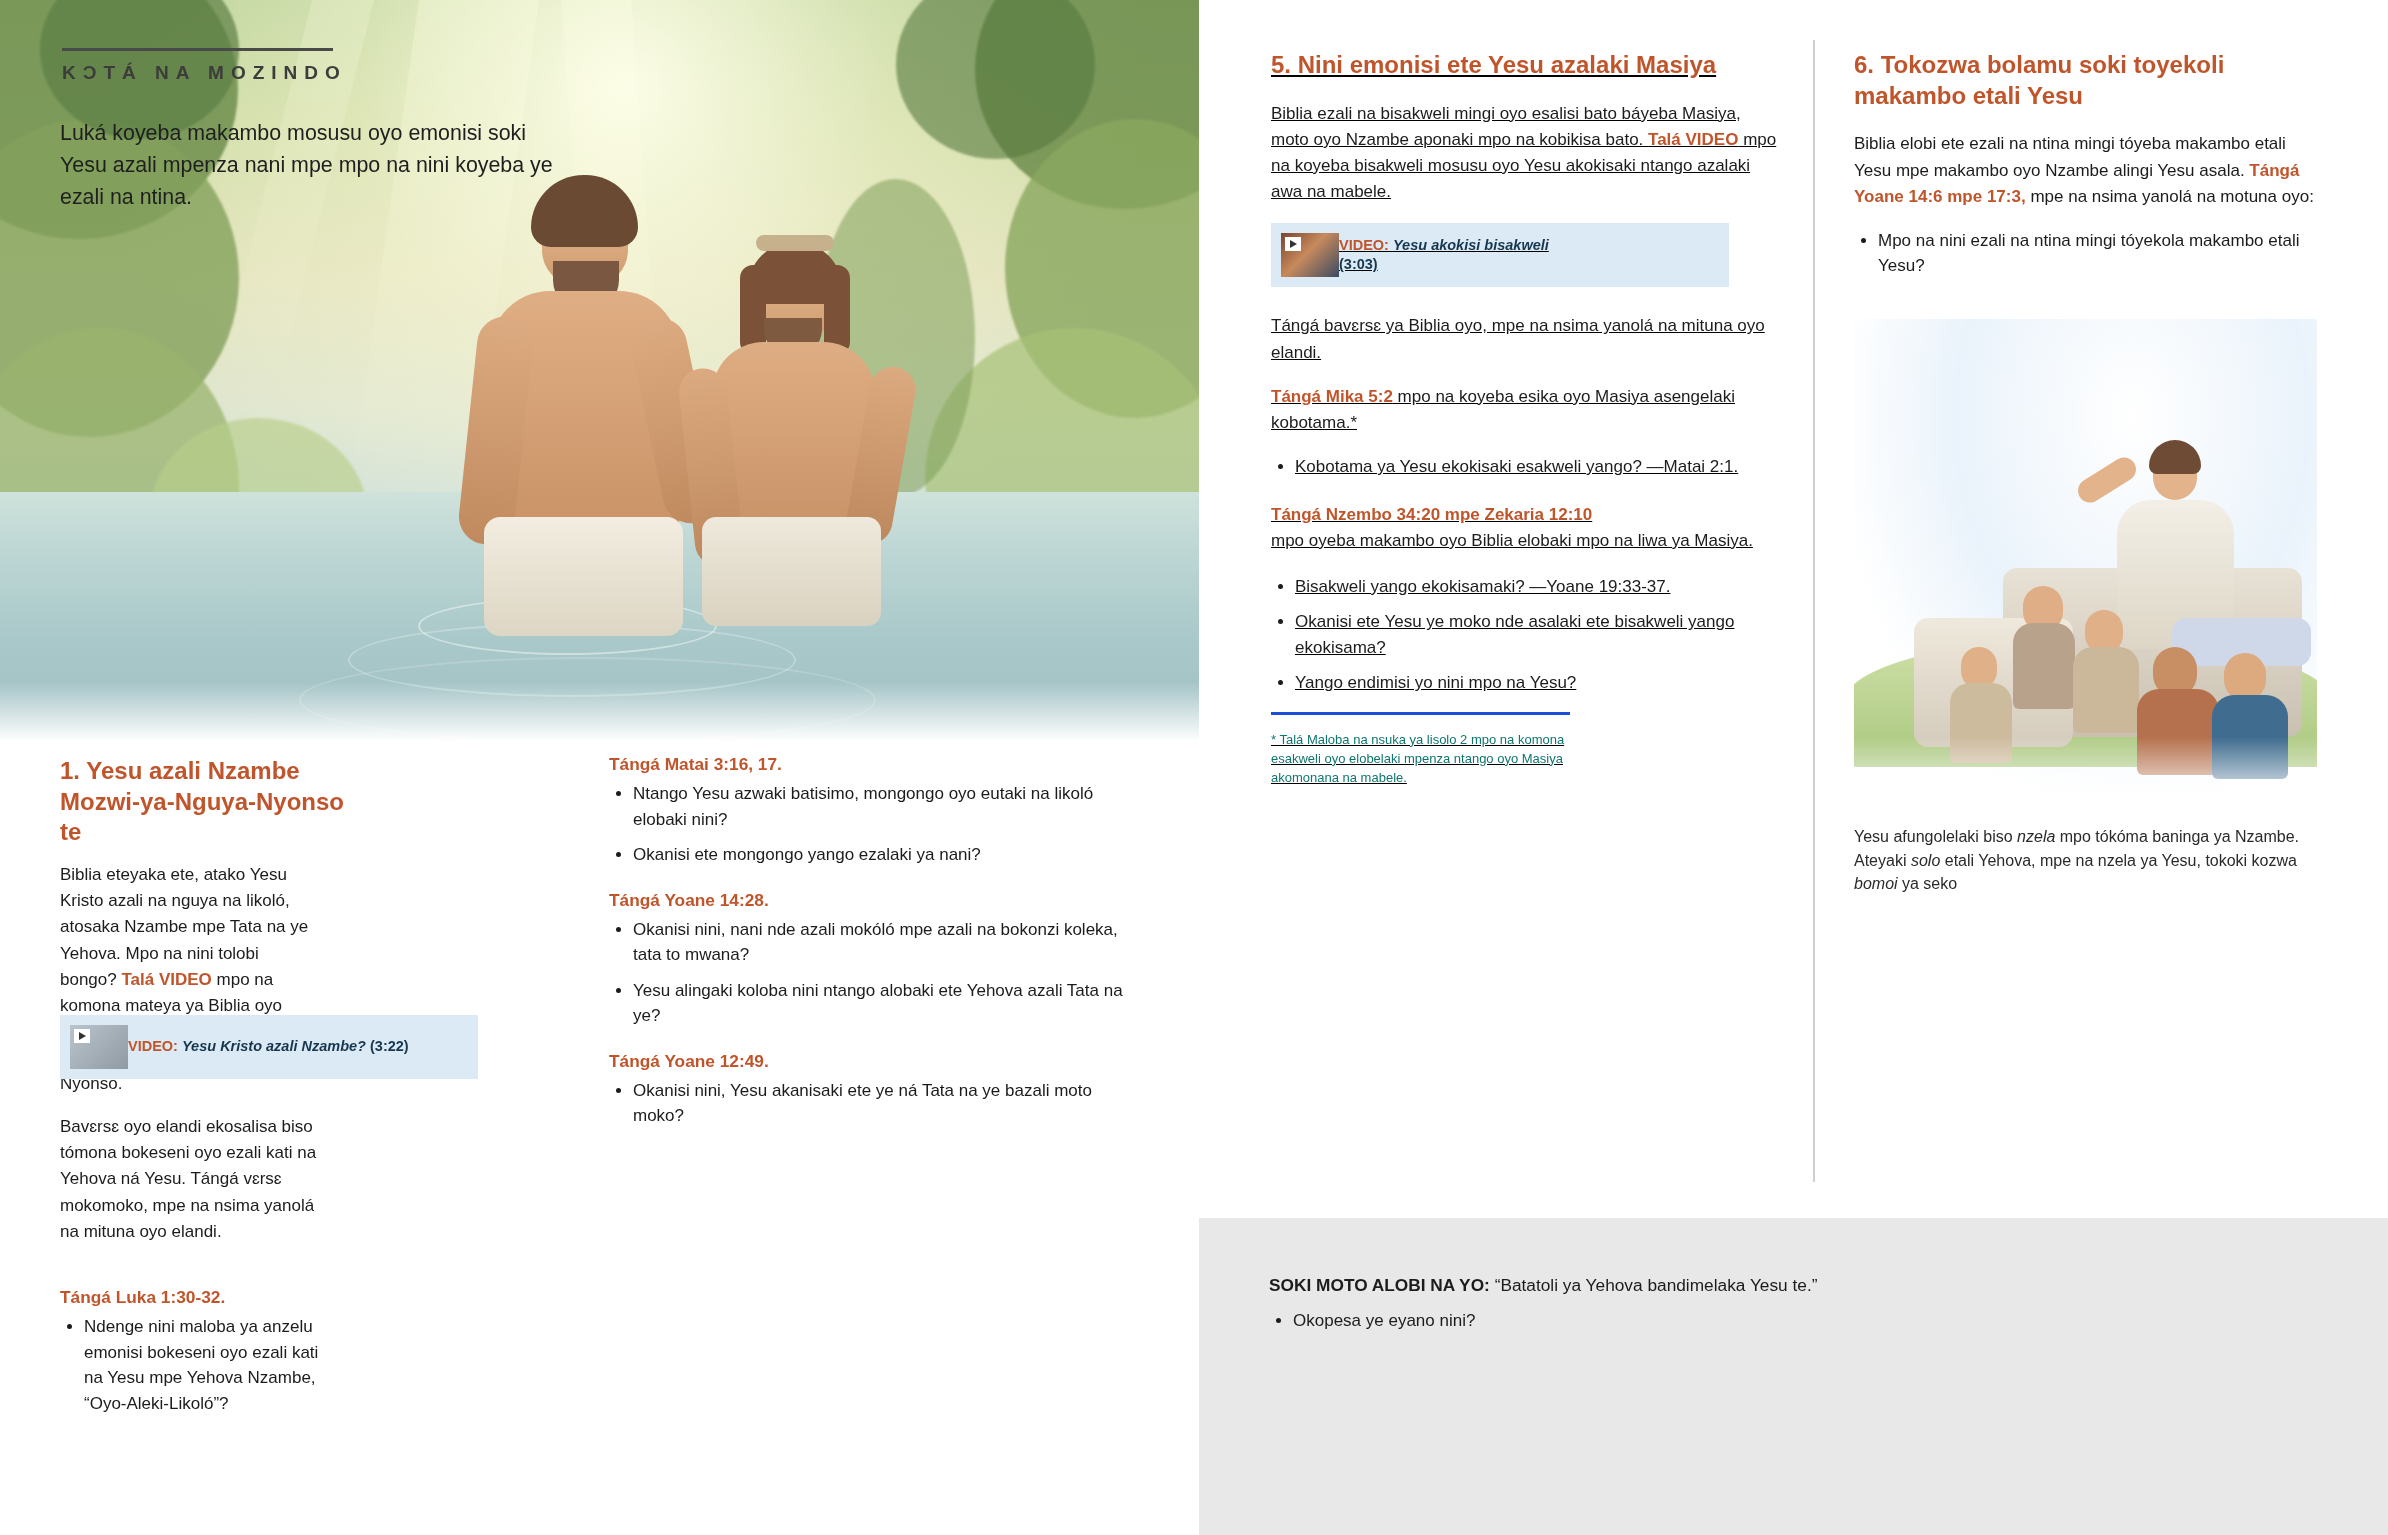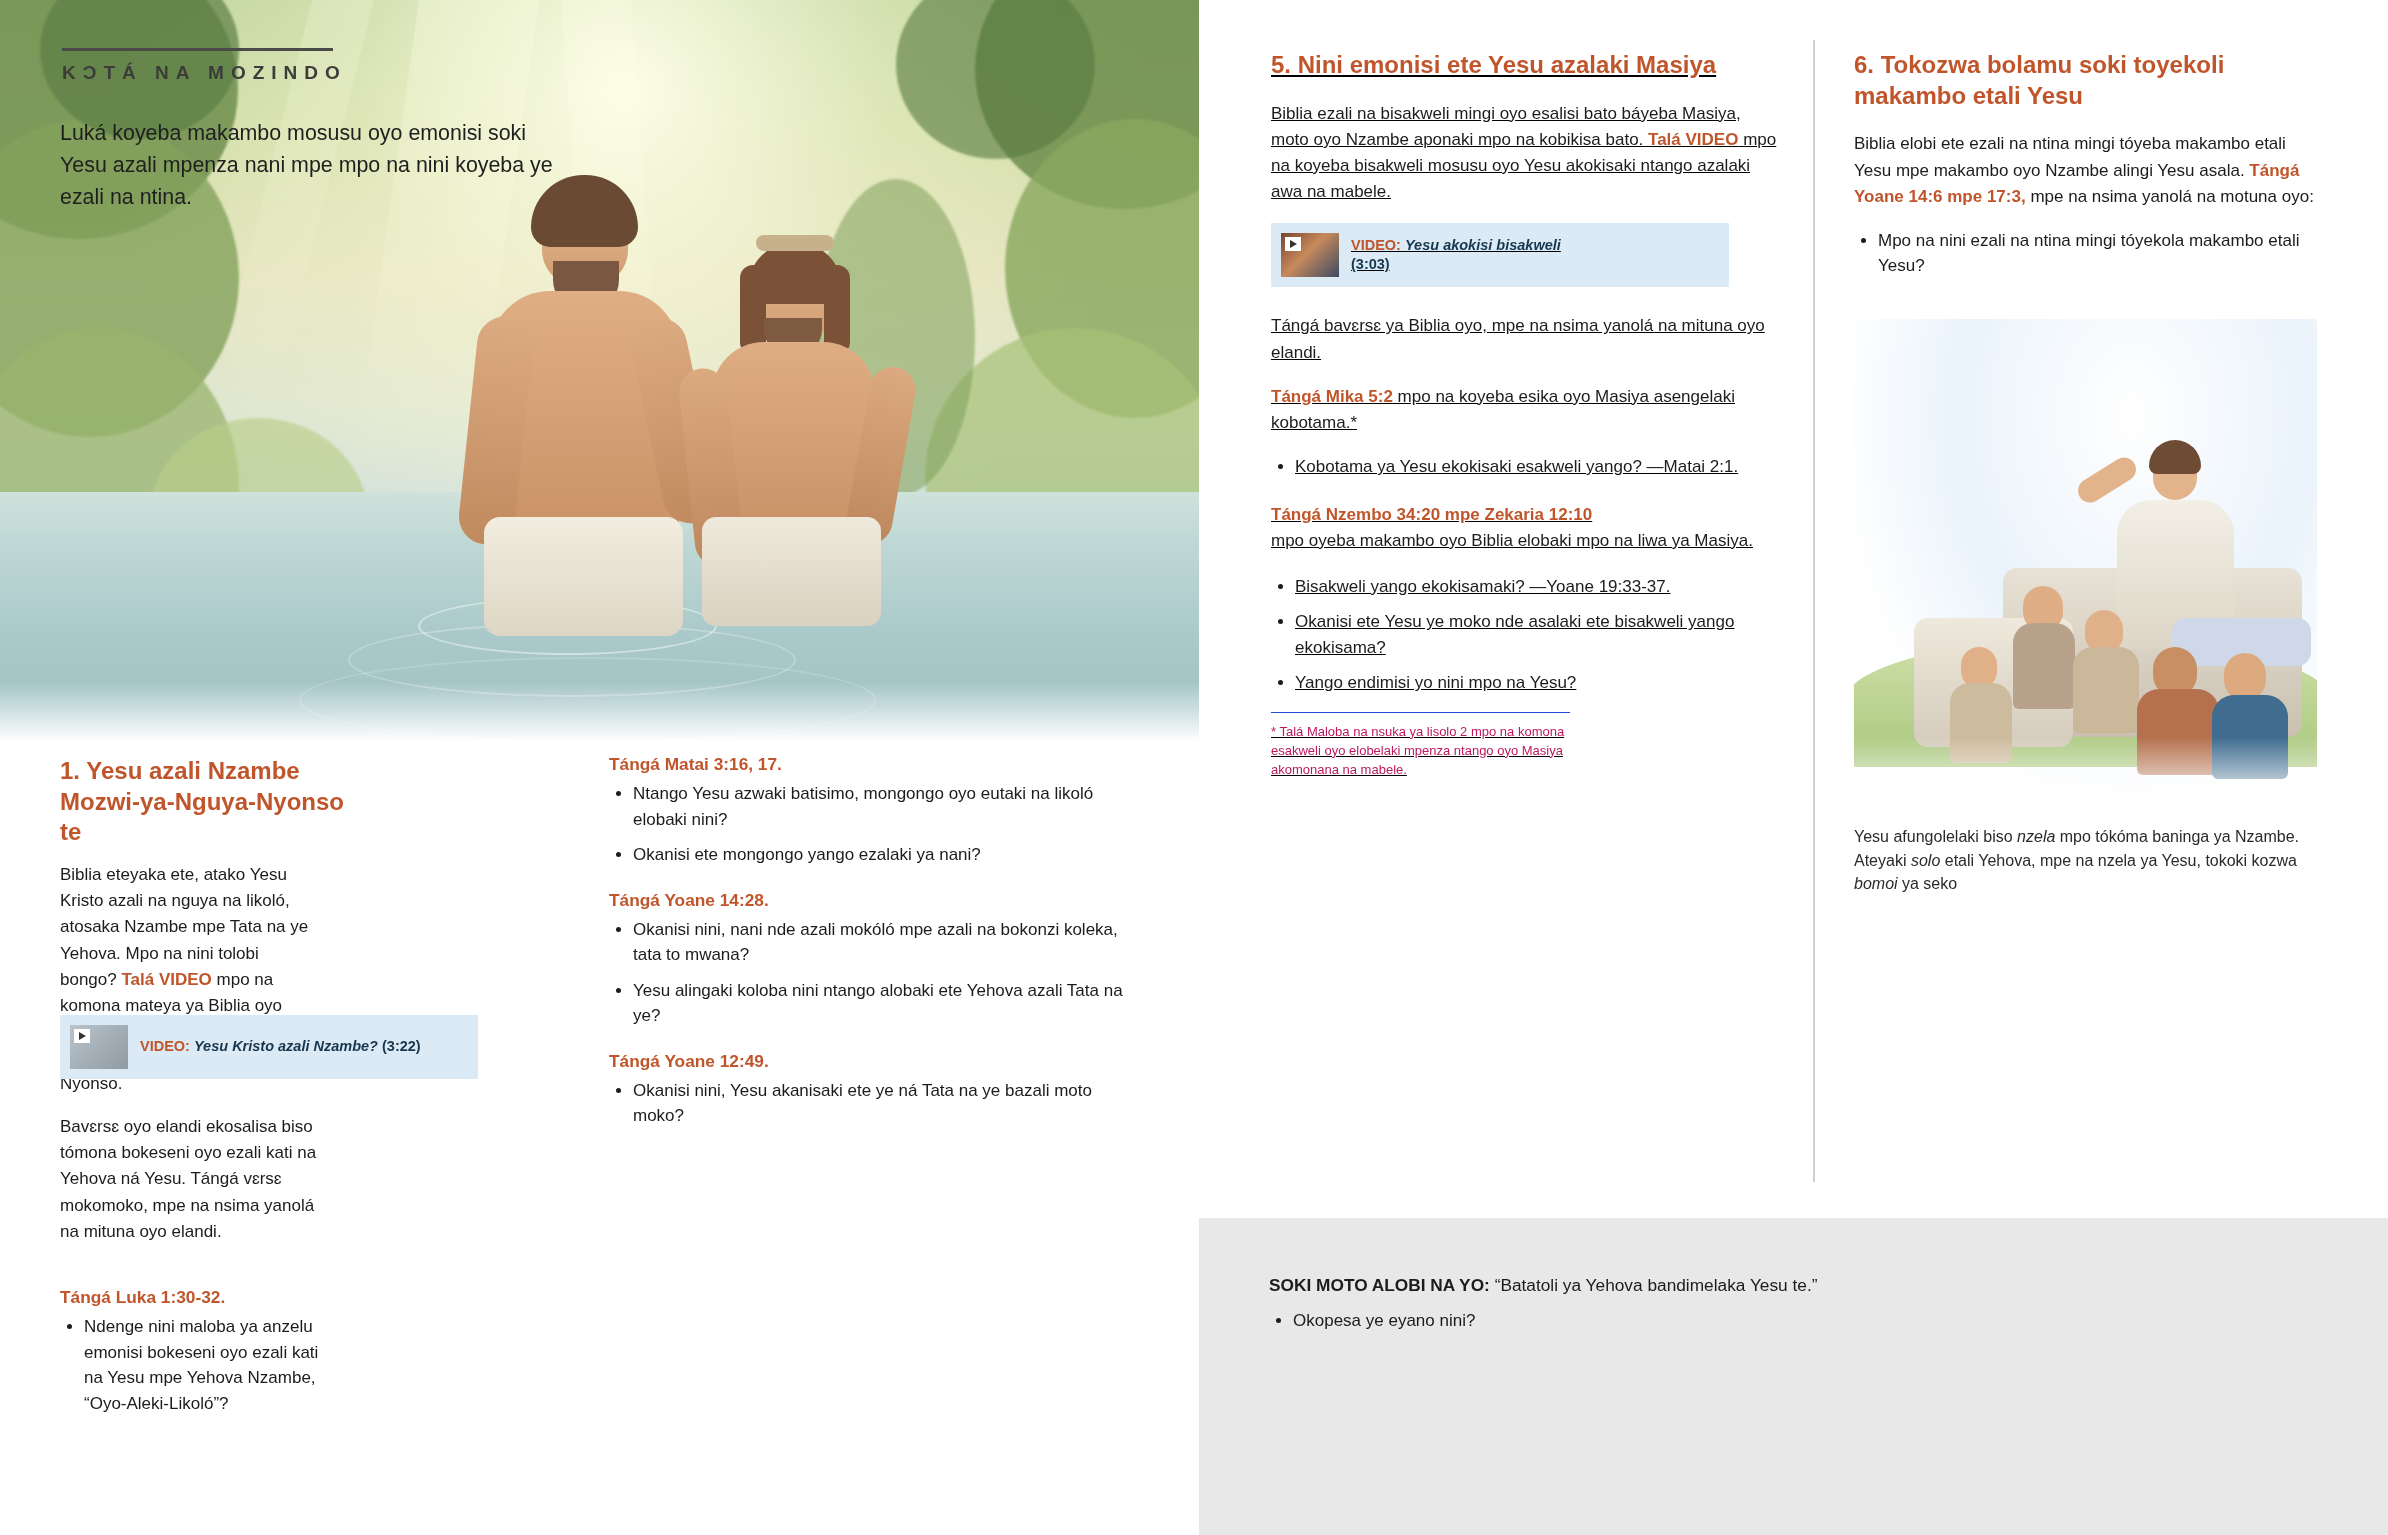--- a/index.html
+++ b/index.html
@@ -61,21 +61,21 @@
     position:absolute; left:60px; top:756px; width:299px;
     font-size:24px; font-weight:700; line-height:1.28; color:#c0552b;
   }
   .sec4-body {
     position:absolute; left:60px; top:862px; width:257px;
     font-size:17px; line-height:1.54; color:#1c1c1c;
   }
   .video-card {
     position:absolute;
     background:#dbeaf5;
-    display:flex; align-items:center; gap:12px;
+    display:flex; align-items:center; gap:0;
     padding:10px 14px 10px 10px;
   }
   .video-thumb {
     width:58px; height:44px; flex:0 0 58px;
     background:linear-gradient(135deg,#b9c4cc,#8f9aa3);
     position:relative; overflow:hidden;
   }
   .video-thumb.thumb2 { background:linear-gradient(135deg,#7a4430,#c78a5c 45%,#3c4a63); }
   .play-badge {
     position:absolute; left:4px; top:4px; width:16px; height:14px;
@@ -113,22 +113,22 @@
   .rp-col2 { left:655px; top:50px; width:463px; }
   .col-divider {
     position:absolute; left:614px; top:40px; width:2px; height:1142px;
     background:#cfcfcf;
   }
   .sec-title {
     font-size:24px; font-weight:700; line-height:1.28; color:#c0552b; margin:0 0 20px 0;
   }
   .body-t { font-size:17px; line-height:1.54; color:#1c1c1c; margin:0 0 18px 0; }
   .footnote {
-    font-size:13px; line-height:1.45; color:#be185d; margin-top:16px; padding-top:10px;
-    border-top:1px solid #1d4ed8; width:299px;
+    font-size:13px; line-height:1.45; color:#0f766e; margin-top:16px; padding-top:16px;
+    border-top:3px solid #1d4ed8; width:299px;
   }
   .caption {
     font-size:16px; line-height:1.48; color:#2a2a2a; margin-top:18px;
   }
   .caption i { font-style:italic; }
 
   .jesus-art {
     position:relative; margin-top:40px; width:463px; height:488px;
     background:
       radial-gradient(ellipse at 60% 20%, #ffffff 0%, #eaf3fb 45%, #ffffff 75%);

